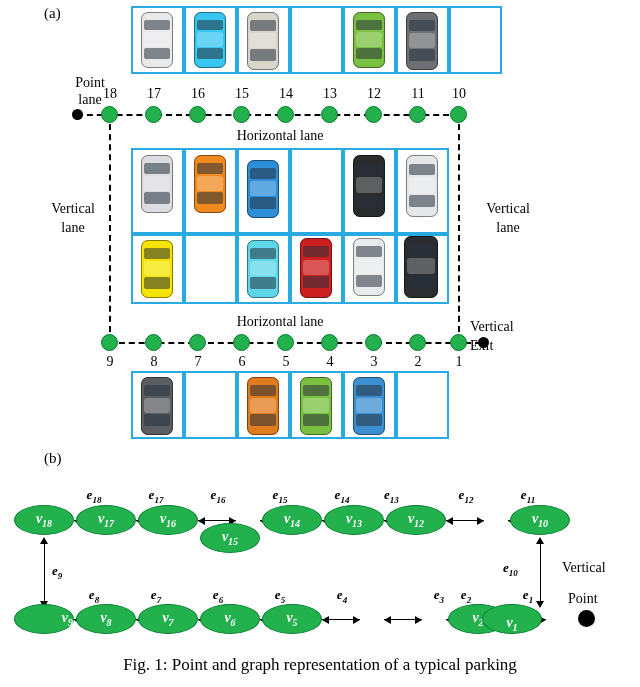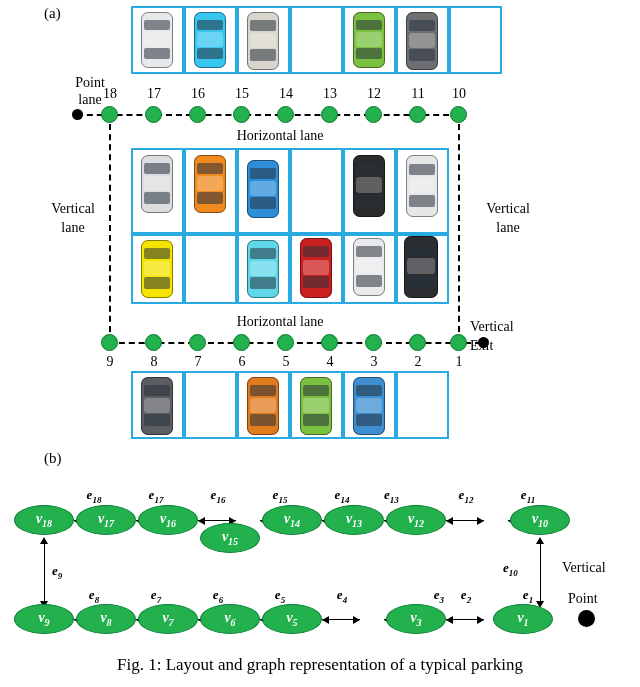--- a/index.html
+++ b/index.html
@@ -453,49 +453,49 @@
   <div class="arrowhead ar-right" style="left:291px;top:161px;"></div>
   <div class="arrowhead ar-left" style="left:322px;top:161px;"></div>
   <div class="arrowhead ar-right" style="left:353px;top:161px;"></div>
   <div class="arrowhead ar-left" style="left:384px;top:161px;"></div>
   <div class="arrowhead ar-right" style="left:415px;top:161px;"></div>
   <div class="arrowhead ar-left" style="left:446px;top:161px;"></div>
   <div class="arrowhead ar-right" style="left:477px;top:161px;"></div>
   <div class="arrowhead ar-left" style="left:508px;top:161px;"></div>
   <div class="arrowhead ar-right" style="left:539px;top:161px;"></div>
 
-  <div class="vnode" style="left:14px;top:149px;">
+  <div class="vnode" style="left:14px;top:149px;justify-content:flex-end;">
       <span>v<sub>9</sub></span>
     </div>
   <div class="vnode" style="left:76px;top:149px;">
       <span>v<sub>8</sub></span>
     </div>
   <div class="vnode" style="left:138px;top:149px;">
       <span>v<sub>7</sub></span>
     </div>
   <div class="vnode" style="left:200px;top:149px;">
       <span>v<sub>6</sub></span>
     </div>
   <div class="vnode" style="left:262px;top:149px;">
       <span>v<sub>5</sub></span>
     </div>
-  <div class="vnode" style="left:386px;top:149px;">
-      <span>v<sub>3</sub></span>
-    </div>
-  <div class="vnode" style="left:493px;top:149px;">
+  <div class="vnode" style="left:448px;top:149px;">
+      <span>v<sub>2</sub></span>
+    </div>
+  <div class="vnode" style="left:482px;top:149px;align-items:flex-end;">
       <span>v<sub>1</sub></span>
     </div>
 
   <div class="elabel" style="left:74px;top:132px;width:40px;text-align:center;">e<sub>8</sub></div>
   <div class="elabel" style="left:136px;top:132px;width:40px;text-align:center;">e<sub>7</sub></div>
   <div class="elabel" style="left:198px;top:132px;width:40px;text-align:center;">e<sub>6</sub></div>
   <div class="elabel" style="left:260px;top:132px;width:40px;text-align:center;">e<sub>5</sub></div>
   <div class="elabel" style="left:322px;top:132px;width:40px;text-align:center;">e<sub>4</sub></div>
   <div class="elabel" style="left:404px;top:132px;width:40px;text-align:right;">e<sub>3</sub></div>
   <div class="elabel" style="left:446px;top:132px;width:40px;text-align:center;">e<sub>2</sub></div>
   <div class="elabel" style="left:508px;top:132px;width:40px;text-align:center;">e<sub>1</sub></div>
 
   <div class="blackdot" style="left:578px;top:155px;"></div>
   <div class="elabel" style="left:562px;top:105px;font-style:normal;font-weight:normal;font-size:14px;">Vertical</div>
   <div class="elabel" style="left:568px;top:136px;font-style:normal;font-weight:normal;font-size:14px;">Point</div>
 </div>
 
-<div id="caption">Fig. 1: Layout and graph representation of a typical parking</div>
+<div id="caption">Fig. 1: Point and graph representation of a typical parking</div>
 
 </body></html>

